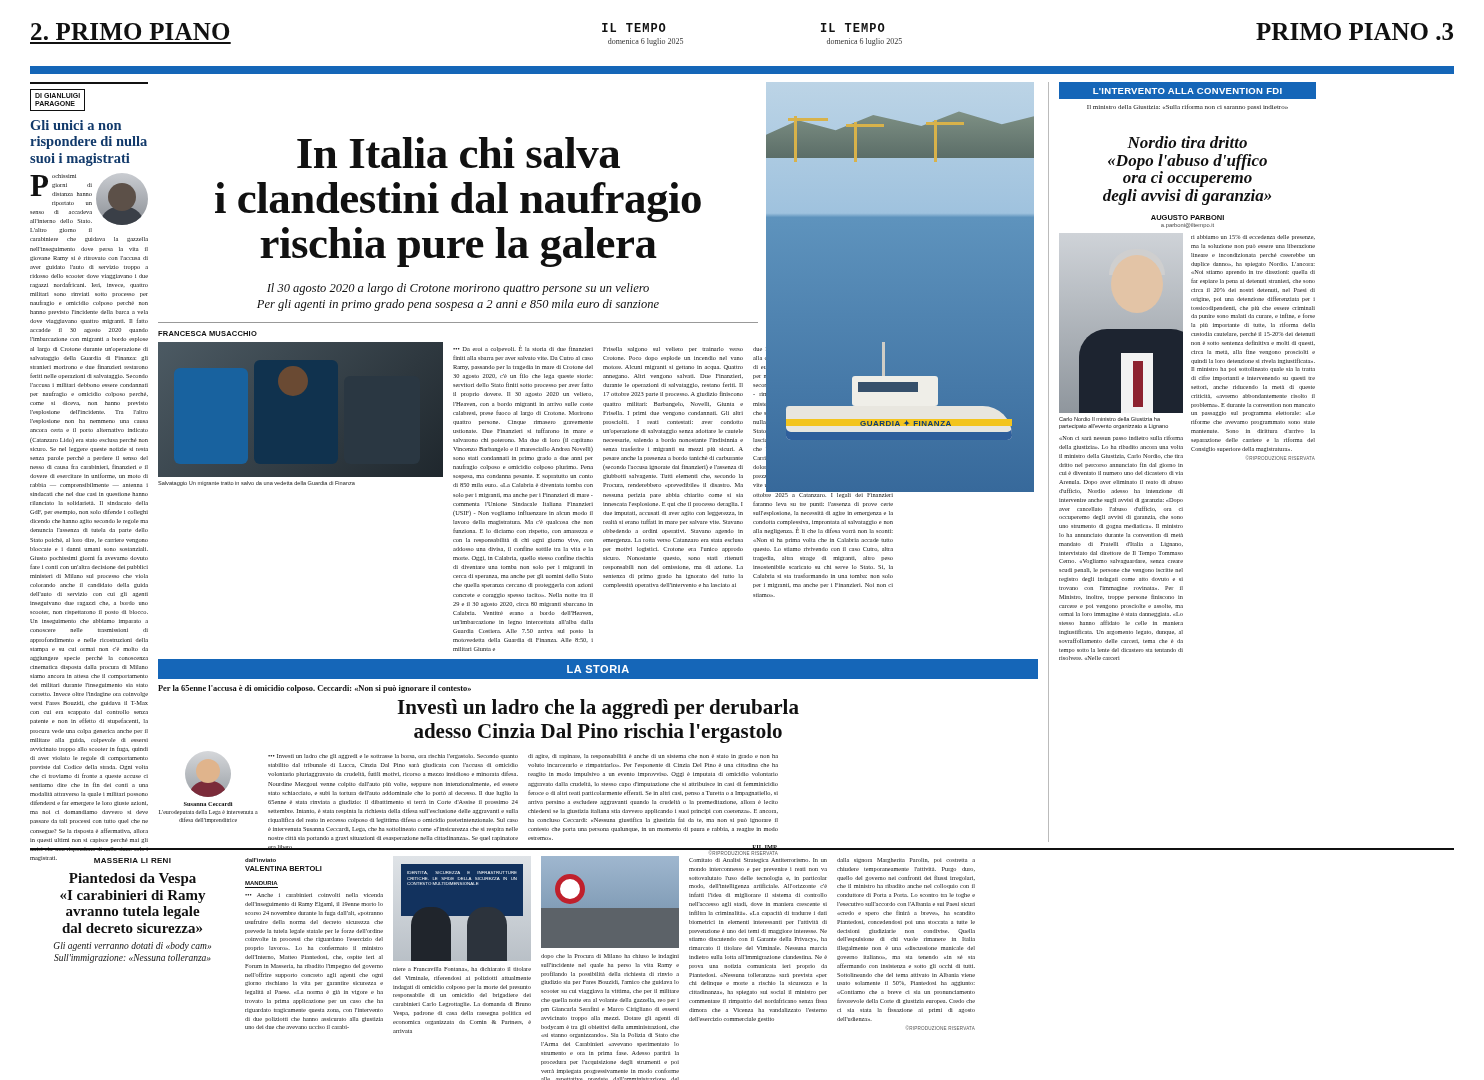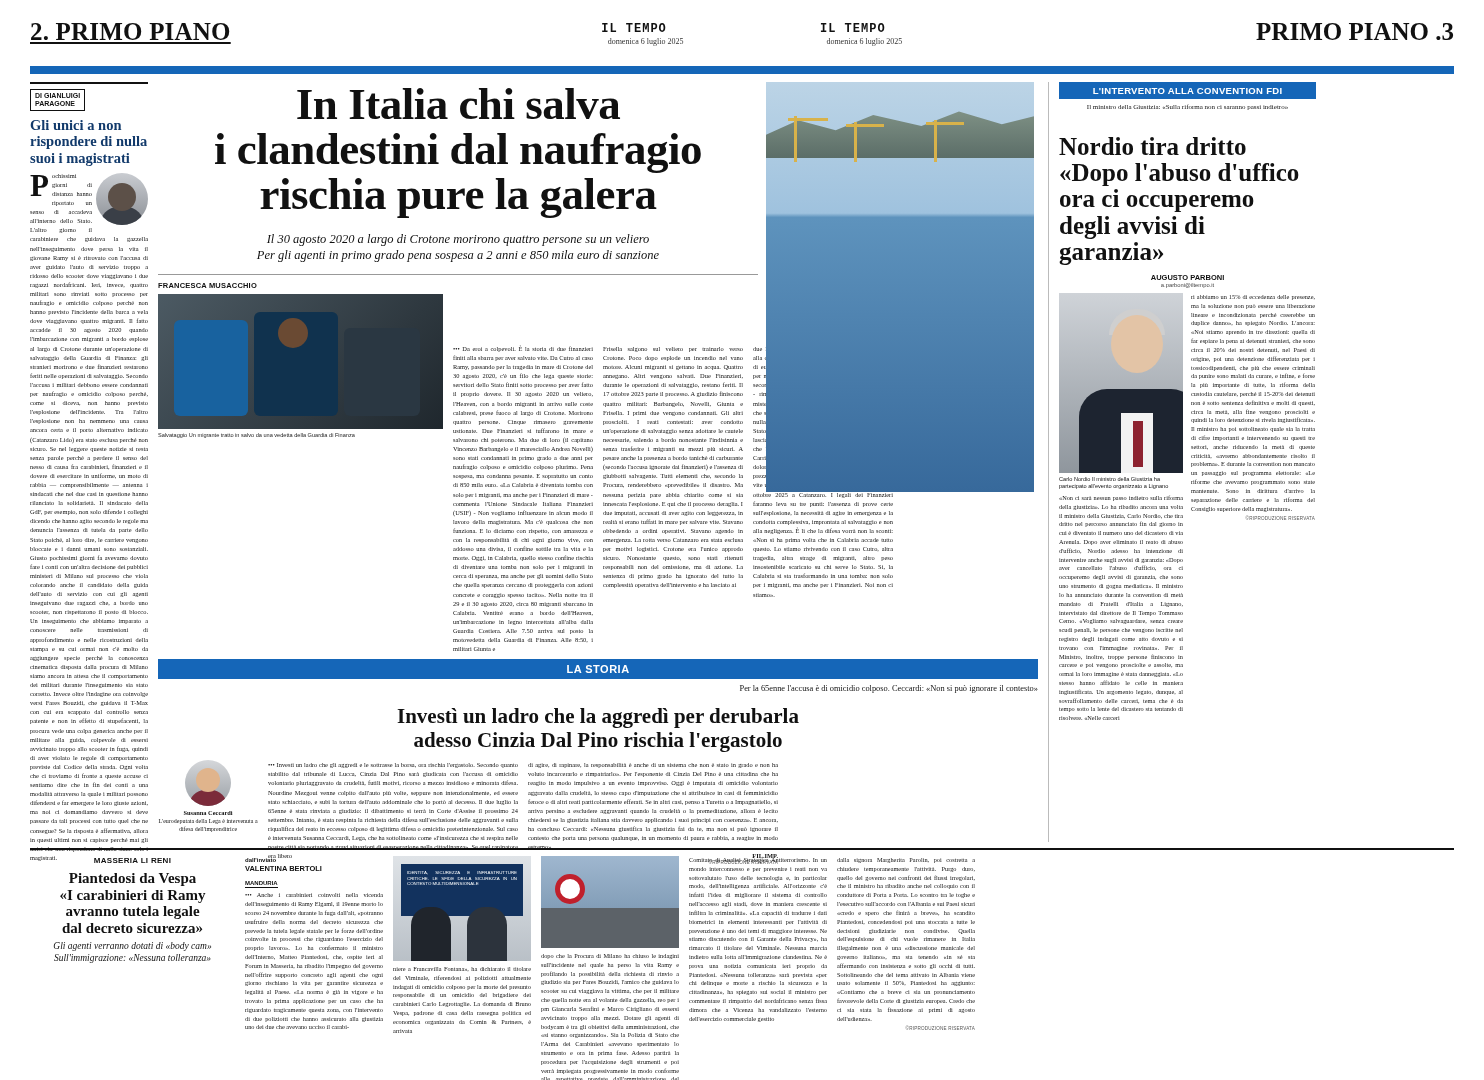--- a/index.html
+++ b/index.html
@@ -36,21 +36,21 @@
   .op-badge .box { border:1px solid #111; padding:2px 4px; font-size:7px; line-height:1.15; font-family:"Liberation Sans",sans-serif; font-weight:bold; }
   .op-title { font-weight:bold; font-size:14.5px; line-height:1.12; margin:6px 0 5px; color:#123a6b; }
   .op-portrait { float:right; width:52px; height:52px; border-radius:50%; overflow:hidden; margin:2px 0 3px 4px;
       background:linear-gradient(#c9ccd1,#8b8f95); position:relative; }
   .op-portrait::after { content:""; position:absolute; left:12px; top:10px; width:28px; height:28px; border-radius:50%; background:#5c5048; }
   .op-portrait::before { content:""; position:absolute; left:4px; bottom:0; width:44px; height:18px; border-radius:22px 22px 0 0; background:#3a3f47; }
   .op-body { font-size:6.4px; line-height:1.42; text-align:justify; hyphens:auto; }
   .op-body .dropcap { float:left; font-size:31px; line-height:.82; font-weight:bold; padding:2px 3px 0 0; }
 
   
-  .main-top { display:flex; gap:8px; }
+  .main-top { display:flex; gap:8px;align-items:flex-end; }
   .headwrap { width:600px; }
   .head { font-size:45px; line-height:1.0; font-weight:bold; text-align:center; letter-spacing:-.5px; }
   .head .l2,.head .l3 { display:block; }
   .subhead { margin-top:14px; font-size:12.5px; line-height:1.3; font-style:italic; text-align:center; }
   .hr-mid { border-top:1px solid #999; margin:10px 0 6px; }
 
   .photo-top { width:268px; height:410px; position:relative; overflow:hidden; border:0; }
   .sea { position:absolute; inset:0; background:linear-gradient(#bcd4e6 0%, #9fc2de 32%, #5e93bd 33%, #37699b 100%); }
   .hills { position:absolute; top:18px; left:0; right:0; height:58px; background:linear-gradient(#7e8f7c,#4d5d52); clip-path:polygon(0 60%,12% 35%,26% 52%,40% 26%,58% 45%,72% 20%,88% 42%,100% 28%,100% 100%,0 100%); opacity:.85; }
   .cranes { position:absolute; top:34px; left:18px; width:230px; height:50px; }
@@ -68,32 +68,32 @@
   .byline { font-family:"Liberation Sans",sans-serif; font-weight:bold; font-size:7.5px; margin-bottom:4px; letter-spacing:.2px; }
 
   .photo-in { width:268px; height:150px; position:relative; overflow:hidden; margin-bottom:3px; }
   .pi-bg { position:absolute; inset:0; background:linear-gradient(135deg,#4c5a63,#1f272d); }
   .pi-fig { position:absolute; border-radius:6px; }
   .cap { font-family:"Liberation Sans",sans-serif; font-size:5.6px; line-height:1.25; color:#222; }
 
   
   .storia-band { background:#1566b8; color:#fff; text-align:center; font-family:"Liberation Sans",sans-serif;
       font-weight:bold; font-size:11px; letter-spacing:.5px; padding:4px 0; }
-  .storia-sub { text-align:right; font-size:8.4px; margin:5px 0 12px; }
+  .storia-sub { text-align:left; font-size:8.4px; margin:5px 0 3px;font-weight:bold; }
   .storia-head { text-align:center; font-size:21px; line-height:1.12; font-weight:bold; margin:2px 0 8px; }
   .avatar { width:46px; height:46px; border-radius:50%; background:linear-gradient(#d5d7da,#9aa0a6); position:relative; margin:0 auto 3px; overflow:hidden; }
   .avatar::after { content:""; position:absolute; left:11px; top:8px; width:24px; height:24px; border-radius:50%; background:#e0b48c; }
   .avatar::before { content:""; position:absolute; left:4px; bottom:0; width:38px; height:16px; border-radius:20px 20px 0 0; background:#7b2b3a; }
   .who { font-size:6px; line-height:1.3; text-align:center; }
   .who b { font-size:6.4px; }
 
   
   .fdi-band { background:#1566b8; color:#fff; text-align:center; font-family:"Liberation Sans",sans-serif; font-weight:bold; font-size:9.5px; padding:3px 0; letter-spacing:.3px; }
   .fdi-sub { font-size:7px; text-align:center; margin:4px 0 22px; line-height:1.25; }
-  .nordio-head { font-size:25px; line-height:1.05; font-weight:bold; text-align:left; }
+  .nordio-head { font-size:17px; line-height:1.05; font-weight:bold; text-align:center;font-style:italic; }
   .r-byline { font-family:"Liberation Sans",sans-serif; font-weight:bold; font-size:7.5px; text-align:center; margin-top:8px; }
   .r-mail { font-family:"Liberation Sans",sans-serif; font-size:5.8px; text-align:center; color:#444; margin-bottom:5px; }
   .photo-r { width:160px; height:170px; position:relative; overflow:hidden; float:left; margin:0 6px 3px 0; }
   .pr-bg { position:absolute; inset:0; background:linear-gradient(#cfd3d8,#8f969d); }
   .pr-head { position:absolute; left:52px; top:22px; width:52px; height:58px; border-radius:50%; background:#e3c4a6; }
   .pr-hair { position:absolute; left:50px; top:16px; width:56px; height:26px; border-radius:28px 28px 0 0; background:#cfcfcf; }
   .pr-body { position:absolute; left:20px; bottom:0; width:120px; height:84px; background:#1d2430; border-radius:28px 28px 0 0; }
   .pr-shirt { position:absolute; left:62px; bottom:0; width:32px; height:60px; background:#f2f2f2; }
   .pr-tie { position:absolute; left:74px; bottom:6px; width:10px; height:46px; background:#8d2230; }
   .r-cap { font-family:"Liberation Sans",sans-serif; font-size:5.6px; line-height:1.25; }
@@ -191,20 +191,28 @@
           <div class="sea"></div>
           <div class="hills"></div>
           <div class="cranes">
             <i style="left:10px;top:0;width:3px;height:46px;"></i>
             <i style="left:4px;top:2px;width:40px;height:3px;"></i>
             <i style="left:70px;top:6px;width:3px;height:40px;"></i>
             <i style="left:62px;top:8px;width:38px;height:3px;"></i>
             <i style="left:150px;top:4px;width:3px;height:42px;"></i>
             <i style="left:142px;top:6px;width:38px;height:3px;"></i>
           </div>
+          <div class="boat">
+            <div class="mastpole"></div>
+            <div class="cabin"></div>
+            <div class="hull">
+              <div class="stripe"></div>
+            </div>
+            <div class="guardia">GUARDIA ✦ FINANZA</div>
+          </div>
         </div>
       </div>
 
       <div class="body-cols" style="margin-top:-148px;">
         <div style="width:285px;"></div>
         <div class="bcol">••• Da eroi a colpevoli. È la storia di due finanzieri finiti alla sbarra per aver salvato vite.
 Da Cutro al caso Ramy, passando per la tragedia in mare di Crotone del 30 agosto 2020, c'è un filo che lega queste storie: servitori dello Stato finiti sotto processo per aver fatto il proprio dovere. Il 30 agosto 2020 un veliero, l'Heaven, con a bordo migranti in arrivo sulle coste calabresi, prese fuoco al largo di Crotone. Morirono quattro persone. Cinque rimasero gravemente ustionate. Due Finanzieri si tuffarono in mare e salvarono chi poterono. Ma due di loro (il capitano Vincenzo Barbangelo e il maresciallo Andrea Novelli) sono stati condannati in primo grado a due anni per naufragio colposo e omicidio colposo plurimo. Pena sospesa, ma condanna pesante. E sopratutto un conto di 850 mila euro. «La Calabria è diventata tomba con solo per i migranti, ma anche per i Finanzieri di mare - commenta l'Unione Sindacale Italiana Finanzieri (USIF) - Non vogliamo influenzare in alcun modo il lavoro della magistratura. Ma c'è qualcosa che non funziona. E lo diciamo con rispetto, con amarezza e con la responsabilità di chi ogni giorno vive, con addosso una divisa, il confine sottile tra la vita e la morte. Oggi, in Calabria, quello stesso confine rischia di diventare una tomba non solo per i migranti in cerca di speranza, ma anche per gli uomini dello Stato che quella speranza cercano di proteggerla con azioni concrete e coraggio spesso tacito».
 Nella notte tra il 29 e il 30 agosto 2020, circa 80 migranti sbarcano in Calabria. Ventitré erano a bordo dell'Heaven, un'imbarcazione in legno intercettata all'alba dalla Guardia Costiera. Alle 7.50 arriva sul posto la motovedetta della Guardia di Finanza. Alle 8:50, i militari Giunta e</div>
         <div class="bcol">Frisella salgono sul veliero per trainarlo verso Crotone. Poco dopo esplode un incendio nel vano motore. Alcuni migranti si gettano in acqua. Quattro annegano. Altri vengono salvati. Due Finanzieri, durante le operazioni di salvataggio, restano feriti.
 Il 17 ottobre 2023 parte il processo. A giudizio finiscono quattro militari: Barbangelo, Novelli, Giunta e Frisella. I primi due vengono condannati. Gli altri prosciolti. I reati contestati: aver condotto un'operazione di salvataggio senza adottare le cautele necessarie, salendo a bordo nonostante l'indisinnia e senza trasferire i migranti su mezzi più sicuri. A pesare anche la presenza a bordo tanichè di carburante (secondo l'accusa ignorate dai finanzieri) e l'assenza di giubbotti salvagente. Tutti elementi che, secondo la Procura, renderebbero «prevedibile» il disastro. Ma nessuna perizia pare abbia chiarito come si sia innescata l'esplosione. E qui che il processo deraglia. I due imputati, accusati di aver agito con leggerezza, in realtà si erano tuffati in mare per salvare vite. Stavano obbedendo a ordini operativi. Stavano agendo in emergenza. La rotta verso Catanzaro era stata esclusa per motivi logistici. Crotone era l'unico approdo sicuro. Nonostante questo, sono stati ritenuti responsabili non del omissione, ma di azione.

